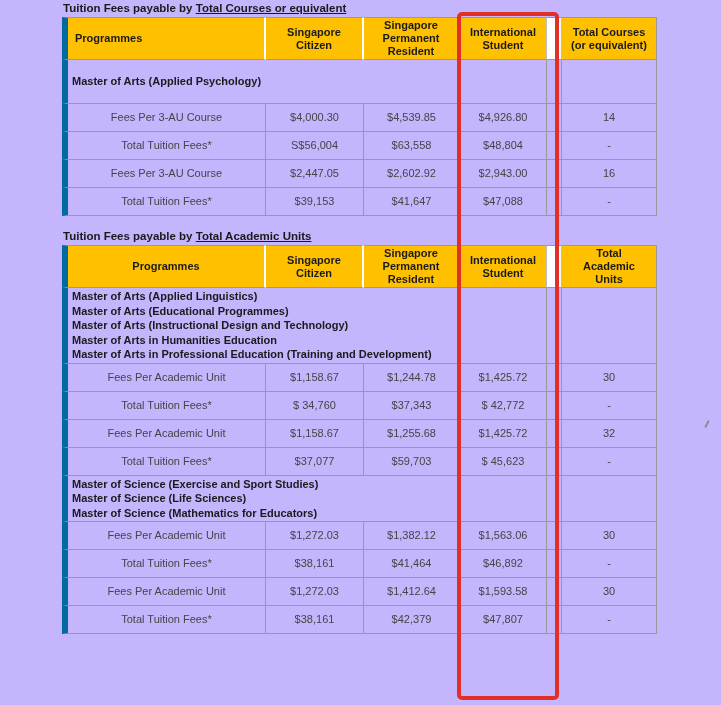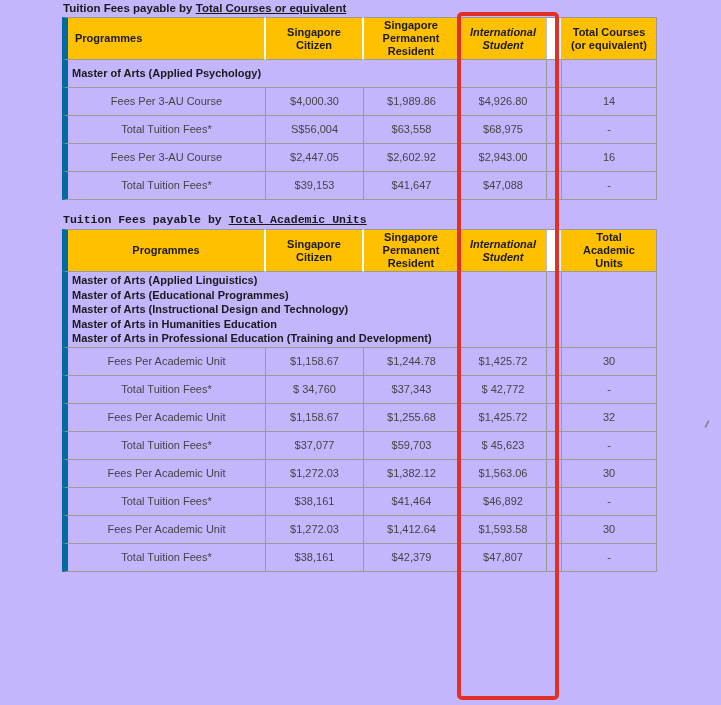--- a/index.html
+++ b/index.html
@@ -2,41 +2,41 @@
 <html><head>
 <meta charset="utf-8">
 <style>
   html,body { margin:0; padding:0; background:#ffffff; }
   body { width:721px; height:705px; font-family:"Liberation Sans", sans-serif; }
   .canvas { position:relative; width:721px; height:705px; background:#c4b5fd; overflow:hidden; }
   .content { position:absolute; left:62px; top:2px; width:597px; }
 
   .tbl-title { font-weight:bold; font-size:11.5px; color:#1a1a1a; line-height:12px; margin:0 0 3px 1px; }
   .tbl-title .u { text-decoration:underline; }
-  .tbl-title.second { margin-top:14px;font-family:Liberation Mono, monospace; }
+  .tbl-title.second { margin-top:14px; }
 
   table.fees { border-collapse:separate; border-spacing:0; table-layout:fixed; width:595px; }
   .fees th, .fees td {
     box-sizing:border-box;
     border-right:1px solid #9a9a9a; border-bottom:1px solid #9a9a9a;
     font-size:11px; padding:1px 3px; vertical-align:middle; overflow:hidden;
   }
   .fees tr th:first-child, .fees tr td:first-child { border-left:6px solid #0369a1; }
   .fees th {
     background:#ffc000; font-weight:bold; color:#1b1b1b; text-align:center;
     border-top:1px solid #9a9a9a; height:42px; line-height:13px; white-space:pre-line;
   }
   .fees th.sep { border-right:2px solid #ffffff; }
-  .fees th.pre-sp { border-right:1px solid #bdbdbd;font-style:italic; }
+  .fees th.pre-sp { border-right:1px solid #bdbdbd; }
   .fees th.narrow { background:#ffffff; border-right:1px solid #bdbdbd; }
   .fees th.left-h { text-align:left; padding-left:7px; }
   .fees td { color:#454545; text-align:center; height:28px; line-height:13px; }
   .fees tr.sec td {
     font-weight:bold; color:#1b1b1b; text-align:left;
-    padding:1px 4px; line-height:14.5px; height:28px;
+    padding:1px 4px; line-height:14.5px; height:44px;
   }
 
   .hl {
     position:absolute; left:457px; top:12px; width:102px; height:688px;
     border:4px solid #e23028; border-radius:5px; box-sizing:border-box;
     pointer-events:none;
   }
   .stray {
     position:absolute; left:706px; top:420px; width:2px; height:8px;
     background:#8a8a8a; transform:rotate(28deg); border-radius:1px;
@@ -77,30 +77,30 @@
       <tr class="sec">
         <td colspan="4">
               <div>Master of Arts (Applied Psychology)</div>
             </td>
         <td></td>
         <td></td>
       </tr>
       <tr>
         <td>Fees Per 3-AU Course</td>
         <td>$4,000.30</td>
-        <td>$1,989.86</td>
+        <td>$4,539.85</td>
         <td>$4,926.80</td>
         <td></td>
         <td>14</td>
       </tr>
       <tr>
         <td>Total Tuition Fees*</td>
         <td>S$56,004</td>
         <td>$63,558</td>
-        <td>$68,975</td>
+        <td>$48,804</td>
         <td></td>
         <td>-</td>
       </tr>
 
       <tr>
         <td>Fees Per 3-AU Course</td>
         <td>$2,447.05</td>
         <td>$2,602.92</td>
         <td>$2,943.00</td>
         <td></td>
@@ -182,20 +182,29 @@
       </tr>
       <tr>
         <td>Total Tuition Fees*</td>
         <td>$37,077</td>
         <td>$59,703</td>
         <td>$ 45,623</td>
         <td></td>
         <td>-</td>
       </tr>
 
+      <tr class="sec">
+        <td colspan="4">
+          <div>Master of Science (Exercise and Sport Studies)</div>
+          <div>Master of Science (Life Sciences)</div>
+          <div>Master of Science (Mathematics for Educators)</div>
+        </td>
+        <td></td>
+        <td></td>
+      </tr>
       <tr>
         <td>Fees Per Academic Unit</td>
         <td>$1,272.03</td>
         <td>$1,382.12</td>
         <td>$1,563.06</td>
         <td></td>
         <td>30</td>
       </tr>
       <tr>
         <td>Total Tuition Fees*</td>

